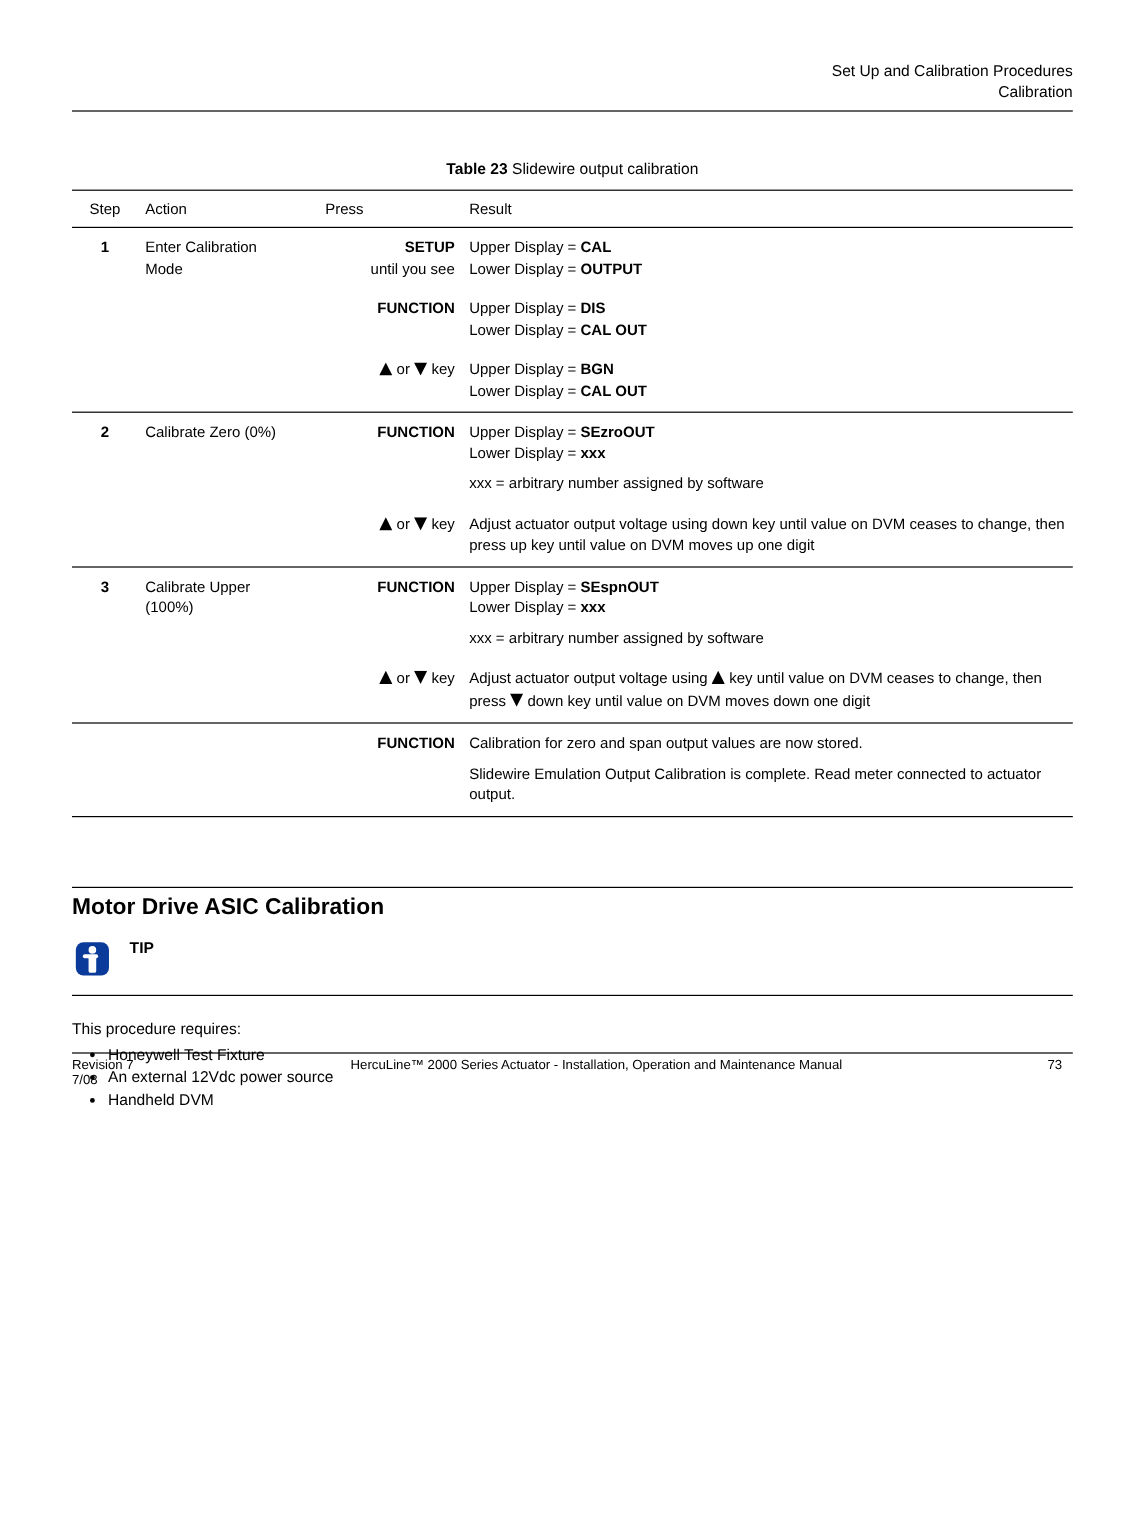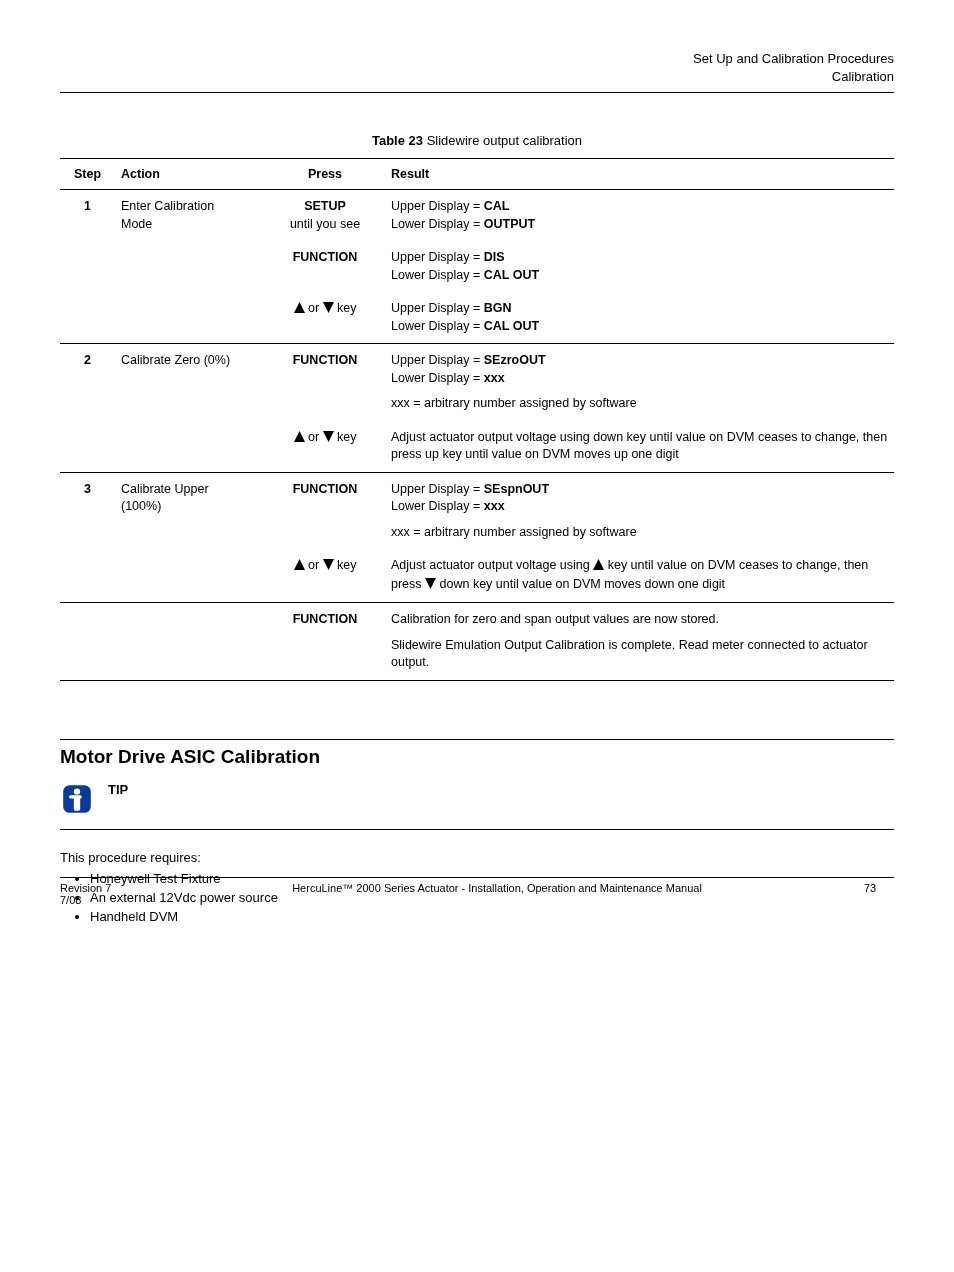--- a/index.html
+++ b/index.html
@@ -33,33 +33,33 @@
   table.cal {
     width: 100%;
     border-collapse: collapse;
     font-size: 12.5px;
   }
   table.cal th {
     border-top: 1.5px solid #000;
     border-bottom: 1.5px solid #000;
     padding: 8px 6px;
     text-align: left;
-    font-weight: bold;
+    font-weight: normal;
     vertical-align: top;
   }
   table.cal th:first-child { text-align: center; width: 55px; }
   table.cal th:nth-child(2) { width: 150px; }
-  table.cal th:nth-child(3) { width: 120px; text-align: center; }
+  table.cal th:nth-child(3) { width: 120px; text-align: left; }
   table.cal td {
     padding: 8px 6px;
     vertical-align: top;
     line-height: 1.4;
   }
   table.cal td.step { text-align: center; font-weight: bold; }
-  table.cal td.press { text-align: center; }
+  table.cal td.press { text-align: right; }
   .sep td { border-top: 1px solid #000; }
   .sep-thick td { border-top: 1.5px solid #000; }
   .tri-up, .tri-down { display:inline-block; vertical-align: -1px; }
   .tri-up svg, .tri-down svg { width:11px; height:11px; }
   .section-head {
     border-top: 1.5px solid #000;
     margin-top: 58px;
     padding-top: 6px;
     font-size: 19px;
     font-weight: bold;
@@ -83,21 +83,21 @@
     position: absolute;
     bottom: 30px;
     left: 60px;
     right: 60px;
     font-size: 11px;
   }
   .footer-rule { border-top: 1px solid #000; margin-bottom: 4px; }
   .footer-row { display:flex; justify-content: space-between; }
   .footer-left { min-width: 70px; }
   .footer-center { text-align: center; flex:1; }
-  .footer-right { min-width: 30px; text-align:left; }
+  .footer-right { min-width: 30px; text-align:center; }
   .bold { font-weight: bold; }
   .st { font-weight: bold; }
 </style>
 </head>
 <body>
 
 <div class="page">
 
   <div class="header-right">
     <div>Set Up and Calibration Procedures</div>

